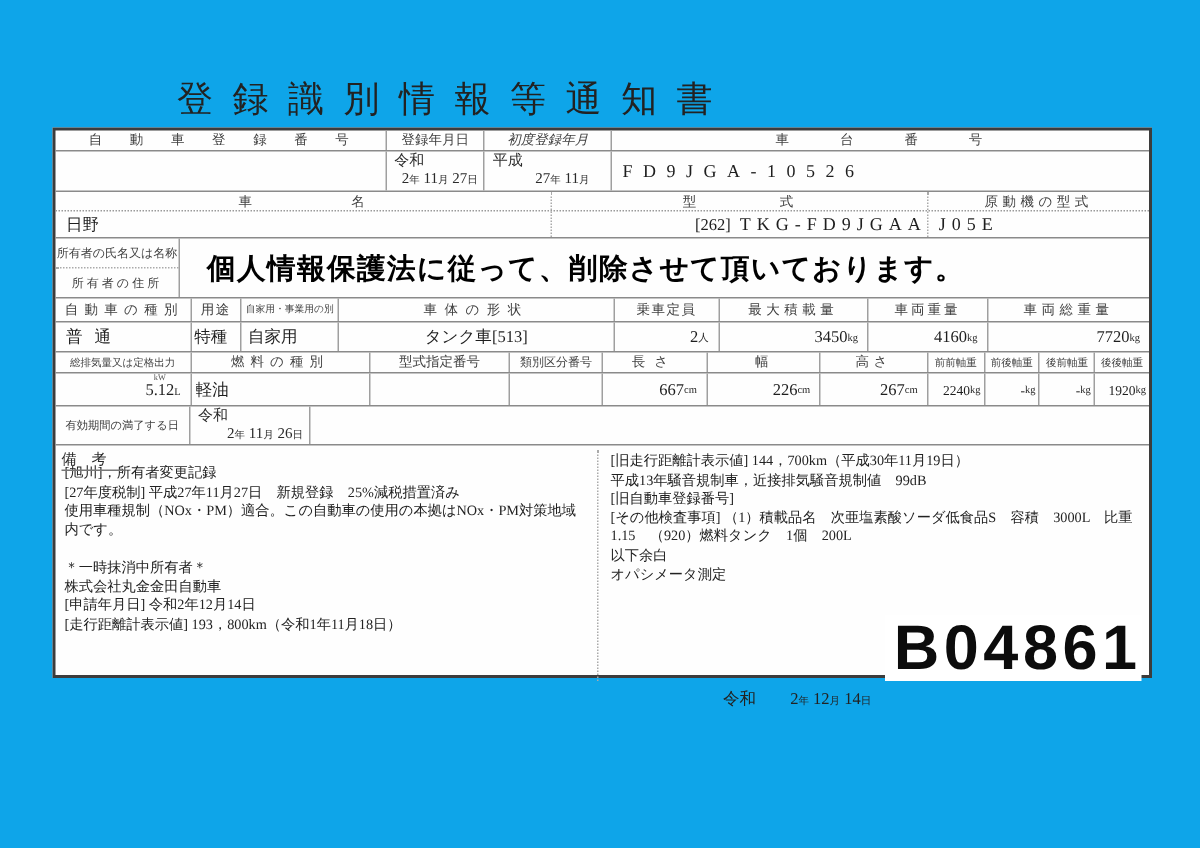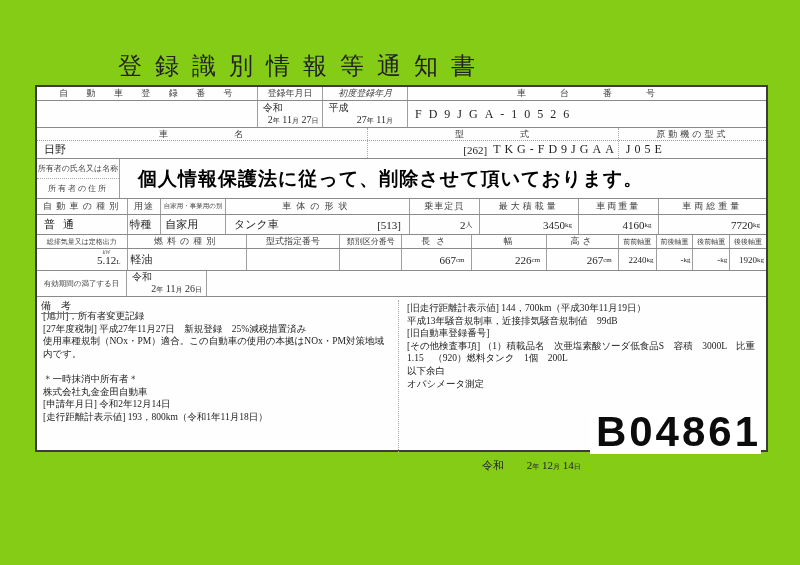--- a/index.html
+++ b/index.html
@@ -1,17 +1,17 @@
 <!DOCTYPE html>
 <html><head>
 <meta charset="utf-8">
 <style>
   html,body{margin:0;padding:0;background:#fff;}
   .sheet{
-    position:relative;width:800px;height:565px;background:#84cc16;
+    position:relative;width:800px;height:565px;background:#0ea5e9;
     font-family:"Liberation Serif","DejaVu Serif",serif;color:#2b2b2b;
     overflow:hidden;
   }
   *{box-sizing:border-box;}
   .title{
     position:absolute;left:118px;top:50px;font-size:24px;letter-spacing:13px;
     color:#222;white-space:nowrap;
   }
   .form{
     position:absolute;left:35px;top:85px;width:733px;height:367px;
@@ -162,21 +162,21 @@
       <div class="cell hd" style="width:70px;letter-spacing:1px;">乗車定員</div>
       <div class="cell hd" style="width:100px;letter-spacing:3px;">最大積載量</div>
       <div class="cell hd" style="width:80px;letter-spacing:2px;">車両重量</div>
       <div class="cell hd last" style="width:108px;letter-spacing:3px;">車両総重量</div>
     </div>
 
     <div class="row" style="height:20px;">
       <div class="cell val left" style="width:91px;letter-spacing:8px;">普通</div>
       <div class="cell val left" style="width:34px;padding-left:2px;">特種</div>
       <div class="cell val left" style="width:65px;padding-left:4px;">自家用</div>
-      <div class="cell val" style="width:185px;justify-content:space-between;padding:0 8px;">
+      <div class="cell val" style="width:185px;padding:0 8px;">
         <span>タンク車</span>
         <span>[513]</span>
       </div>
       <div class="cell val rightal" style="width:70px;">2<span class="u">人</span></div>
       <div class="cell val rightal" style="width:100px;">3450<span class="u">kg</span></div>
       <div class="cell val rightal" style="width:80px;">4160<span class="u">kg</span></div>
       <div class="cell val rightal last" style="width:108px;">7720<span class="u">kg</span></div>
     </div>
 
     <div class="row" style="height:14px;">

